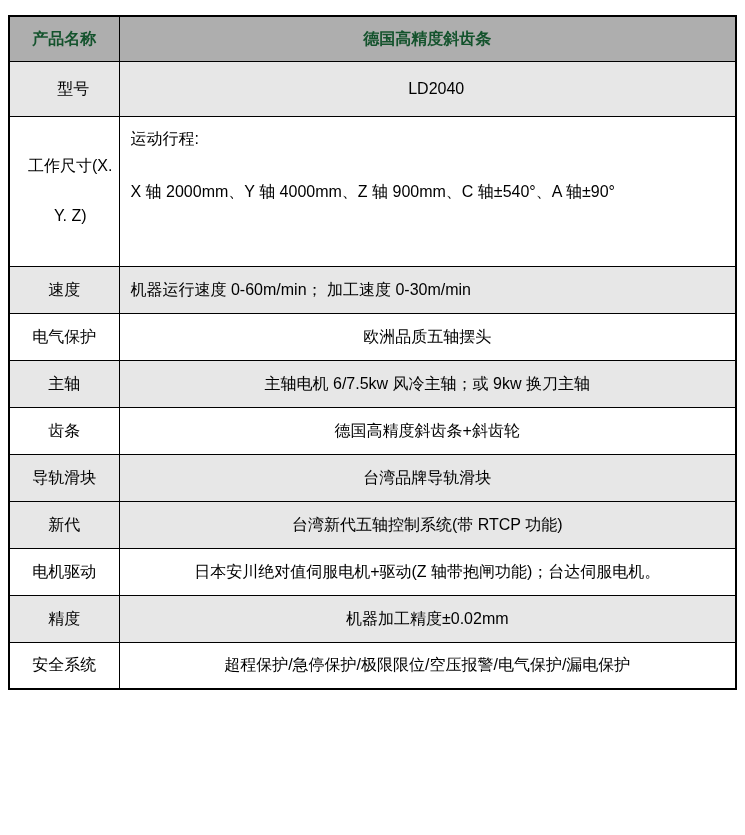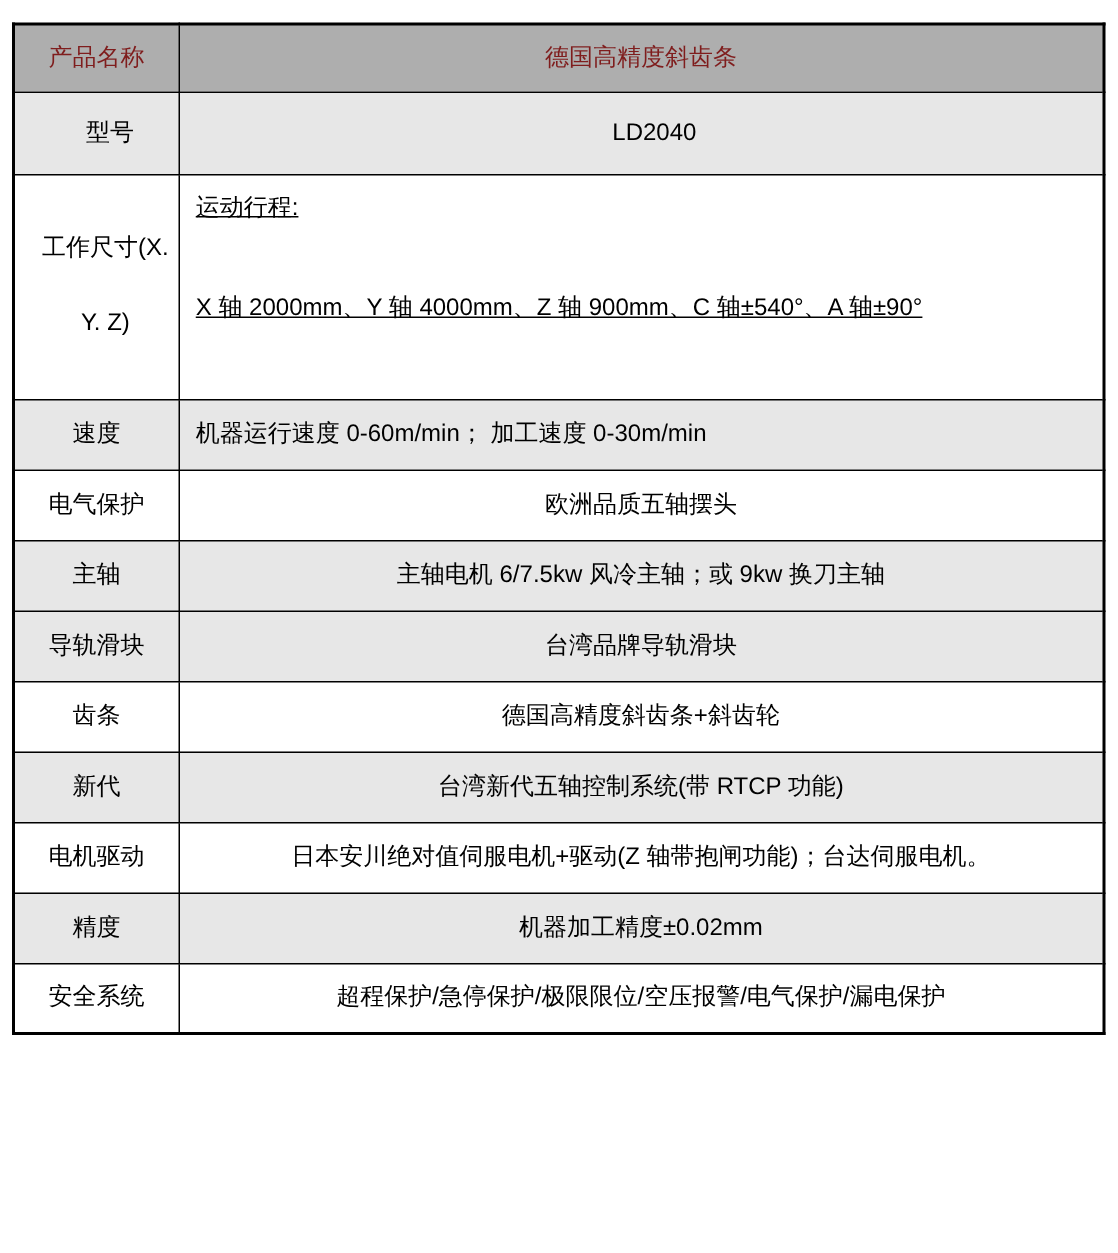--- a/index.html
+++ b/index.html
@@ -26,38 +26,38 @@
     padding: 2px 8px;
     vertical-align: middle;
     box-sizing: border-box;
     background: #ffffff;
   }
   td.lab { text-align: center; }
   td.val { text-align: center; }
   td.v-left { text-align: left; padding-left: 11px; }
   tr.hdr td {
     background: #aeaeae;
-    color: #7f1d1d;
-    font-weight: normal;
+    color: #14532d;
+    font-weight: bold;
     height: 45px;
   }
   tr.shaded td { background: #e7e7e7; }
   tr.r-model td { height: 55px; padding-left: 26px; }
   tr.r-std td { height: 47px; }
   tr.r-worksize td { height: 150px; }
   tr.r-worksize td.lab {
     line-height: 50px;
     padding-left: 16px;
     padding-right: 4px;
   }
   tr.r-worksize td.val {
     vertical-align: top;
   }
-  tr.r-worksize td.val p { margin: 10px 0 0 0; text-decoration: underline; }
-  tr.r-worksize td.val p + p { margin-top: 47px; }
+  tr.r-worksize td.val p { margin: 10px 0 0 0; }
+  tr.r-worksize td.val p + p { margin-top: 33px; }
   .spell {
     text-decoration: underline wavy #e00000;
     text-decoration-thickness: 1px;
     text-underline-offset: 4px;
   }
 </style>
 </head>
 <body>
 
 <table class="spec">
@@ -94,28 +94,28 @@
     <td class="lab">电气保护</td>
     <td class="val">欧洲品质五轴摆头</td>
   </tr>
 
   <tr class="r-std shaded">
     <td class="lab">主轴</td>
     <td class="val">主轴电机 6/7.5kw 风冷主轴；或 9kw 换刀主轴</td>
   </tr>
 
 
+  <tr class="r-std">
+    <td class="lab">齿条</td>
+    <td class="val">德国高精度斜齿条+斜齿轮</td>
+  </tr>
+
   <tr class="r-std shaded">
     <td class="lab">导轨滑块</td>
     <td class="val">台湾品牌导轨滑块</td>
-  </tr>
-
-  <tr class="r-std">
-    <td class="lab">齿条</td>
-    <td class="val">德国高精度斜齿条+斜齿轮</td>
   </tr>
 
   <tr class="r-std shaded">
     <td class="lab">新代</td>
     <td class="val">台湾新代五轴控制系统(带 RTCP 功能)</td>
   </tr>
 
   <tr class="r-std">
     <td class="lab">电机驱动</td>
     <td class="val">日本安川绝对值伺服电机+驱动(Z 轴带抱闸功能)；台达伺服电机。</td>

